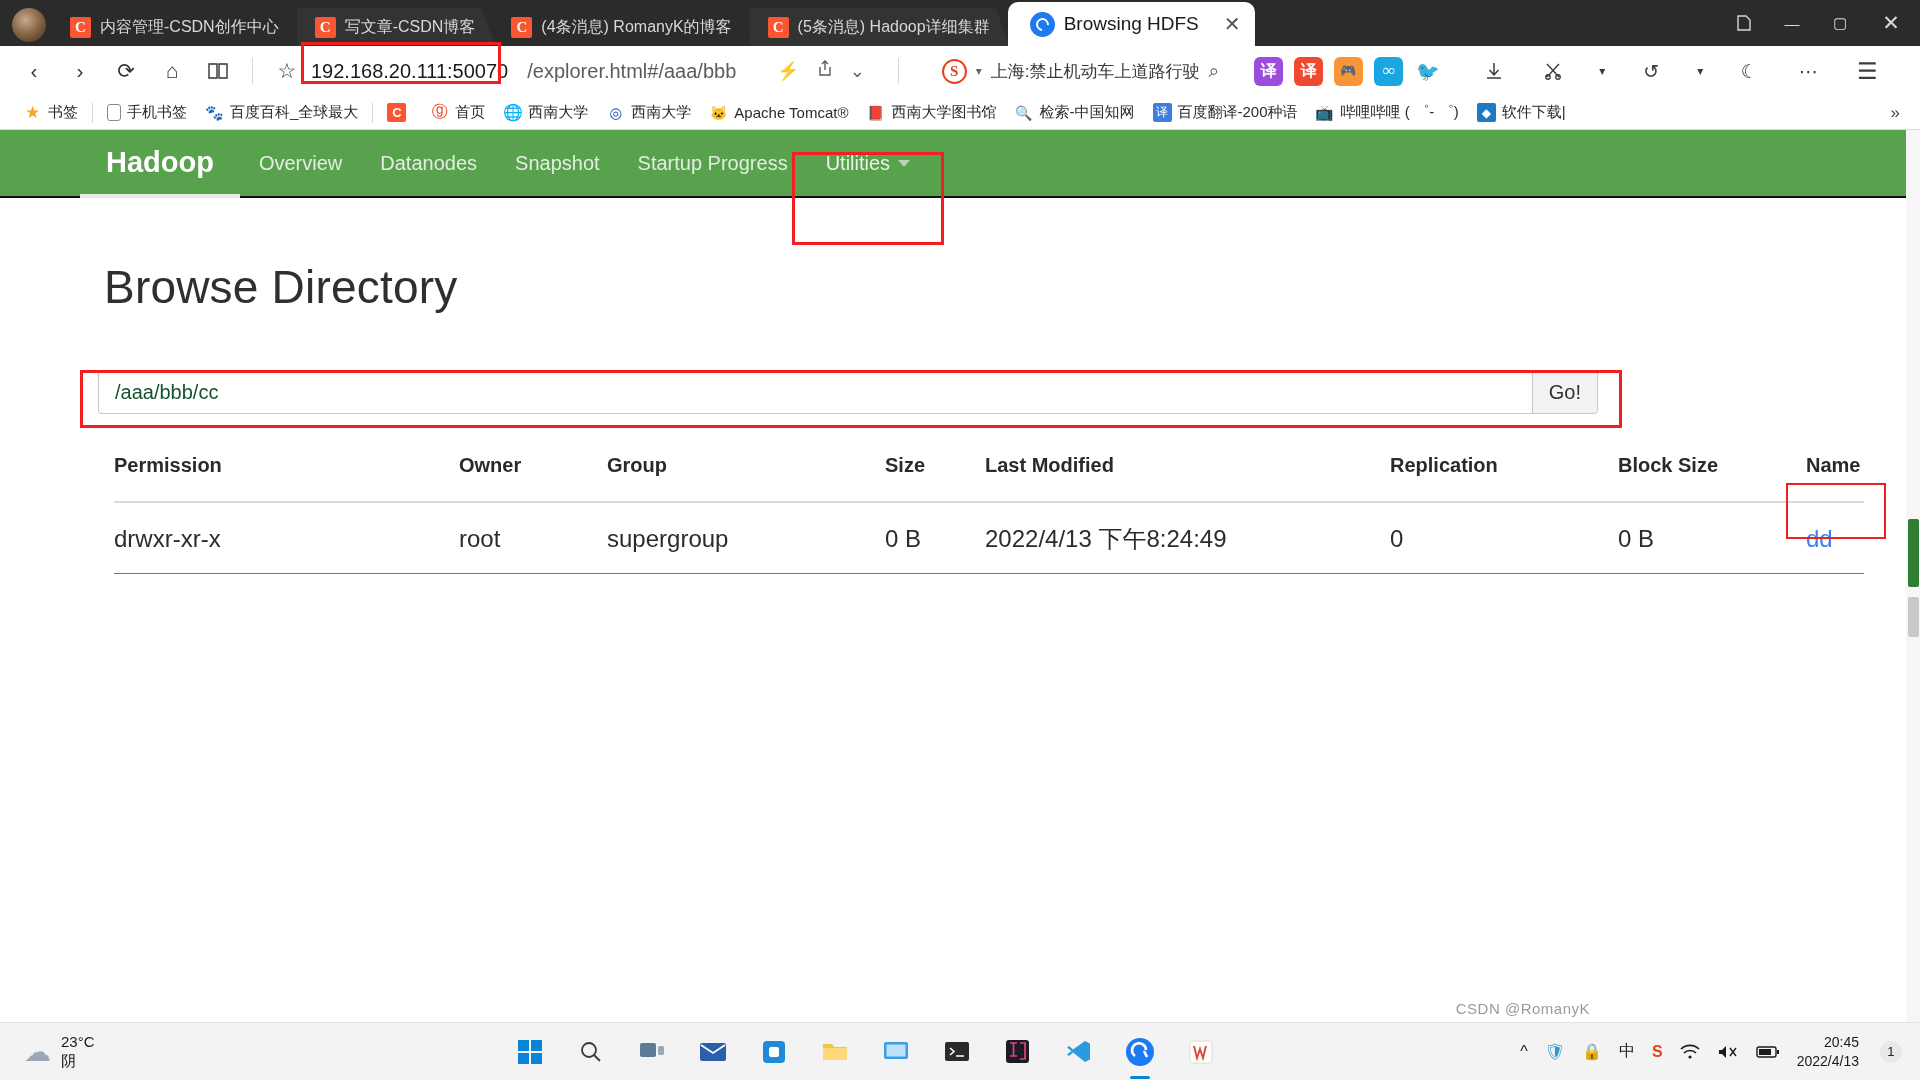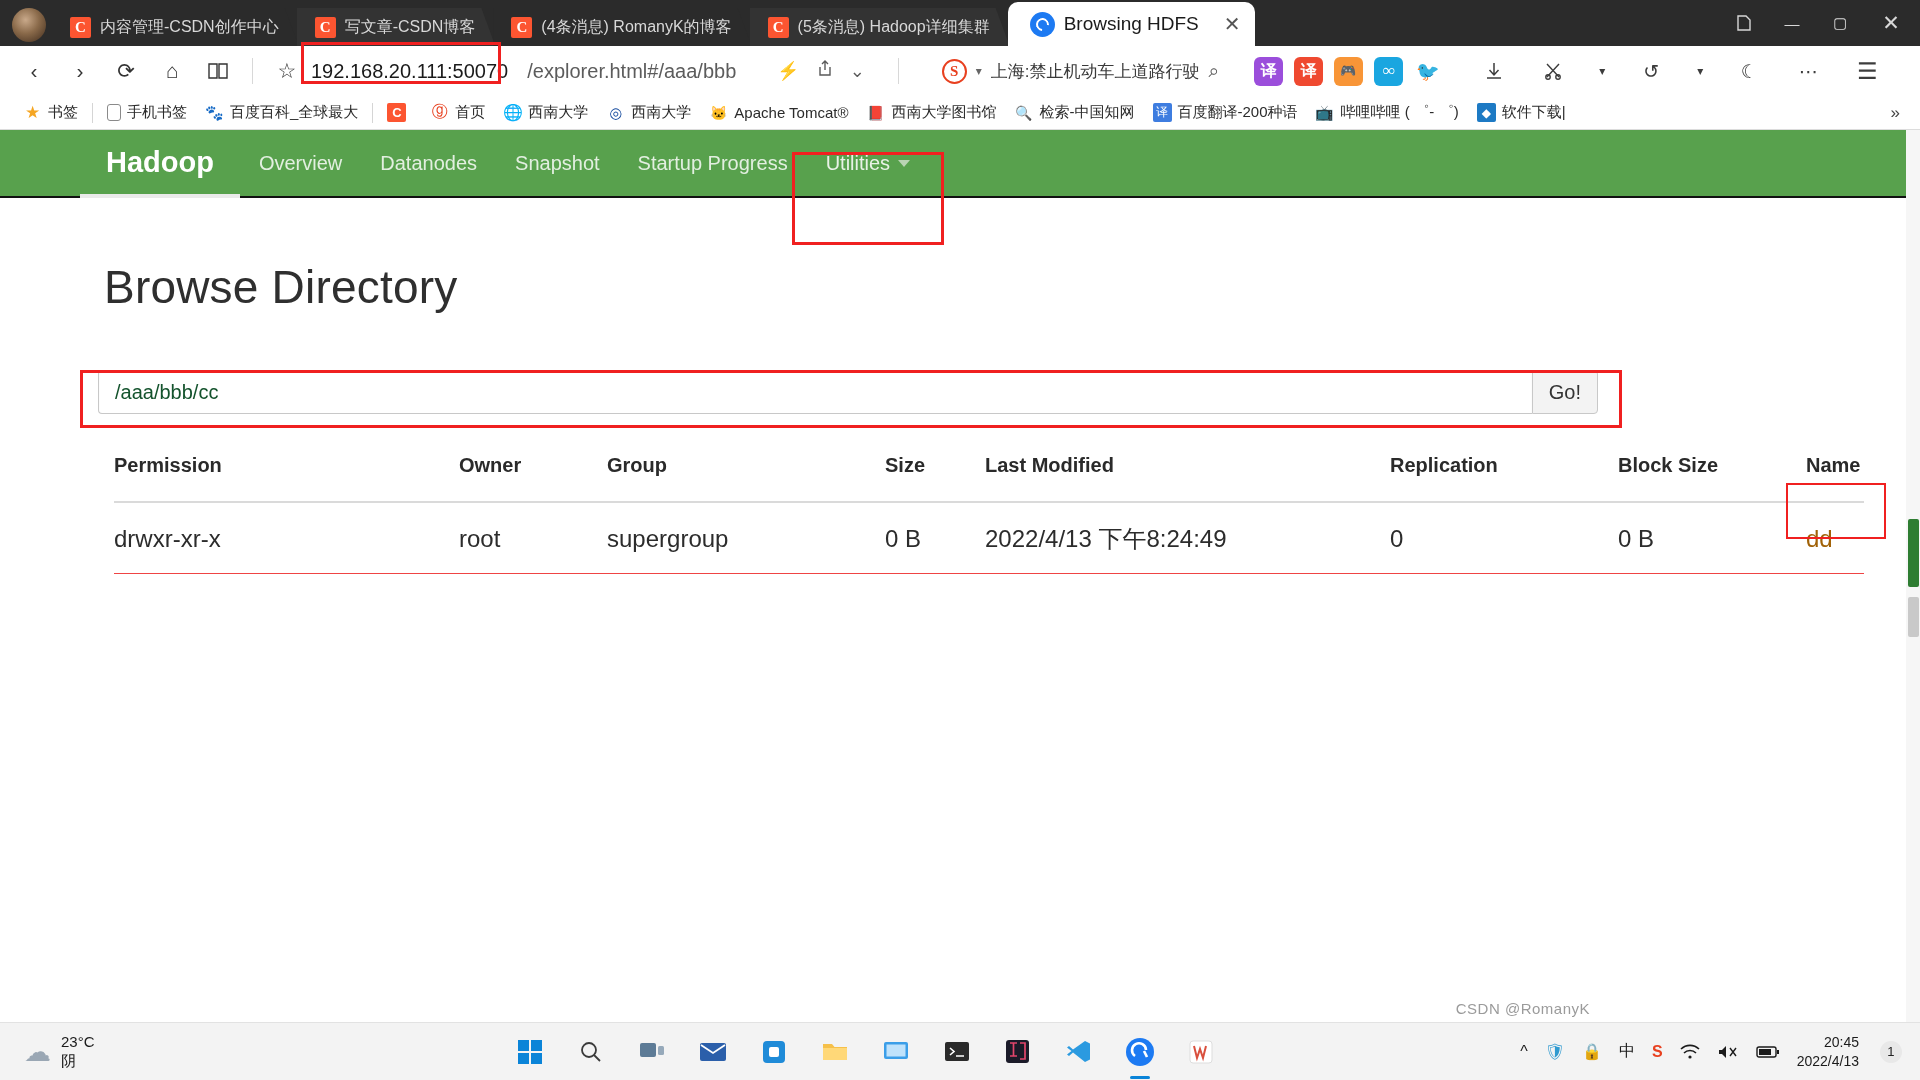--- a/index.html
+++ b/index.html
@@ -155,21 +155,21 @@
 
   table.fs { border-collapse:collapse; margin:36px 0 0 10px; width:1750px; }
   table.fs th {
     text-align:left; font-size:20px; color:#2a2a2a; font-weight:bold;
     padding:4px 0 24px 0; border-bottom:2px solid #dadada;
   }
   table.fs td { font-size:24px; color:#2c2c2c; padding:20px 0 18px 0; border-bottom:1px solid #ef4444; }
   .col-perm{width:345px}.col-owner{width:148px}.col-group{width:278px}
   .col-size{width:100px}.col-mod{width:405px}.col-repl{width:228px}.col-block{width:188px}
   .namecell { position:relative; }
-  .namelink { color:#a16207; }
+  .namelink { color:#3b82f6; }
   .redbox-name {
     position:absolute; left:-20px; top:-20px; width:100px; height:56px;
     border:2.5px solid #f02020; pointer-events:none;
   }
   .footer { font-size:20px; color:#303030; margin:42px 0 0 10px; }
 
   .scroll-track { position:absolute; right:0; top:0; width:14px; height:100%; background:#f6f6f6; }
   .scroll-thumb { position:absolute; right:1px; top:389px; width:11px; height:68px; background:#2e7d32; border-radius:2px; }
   .scroll-thumb2 { position:absolute; right:1px; top:467px; width:11px; height:40px; background:#c9c9c9; border-radius:2px; }
 

